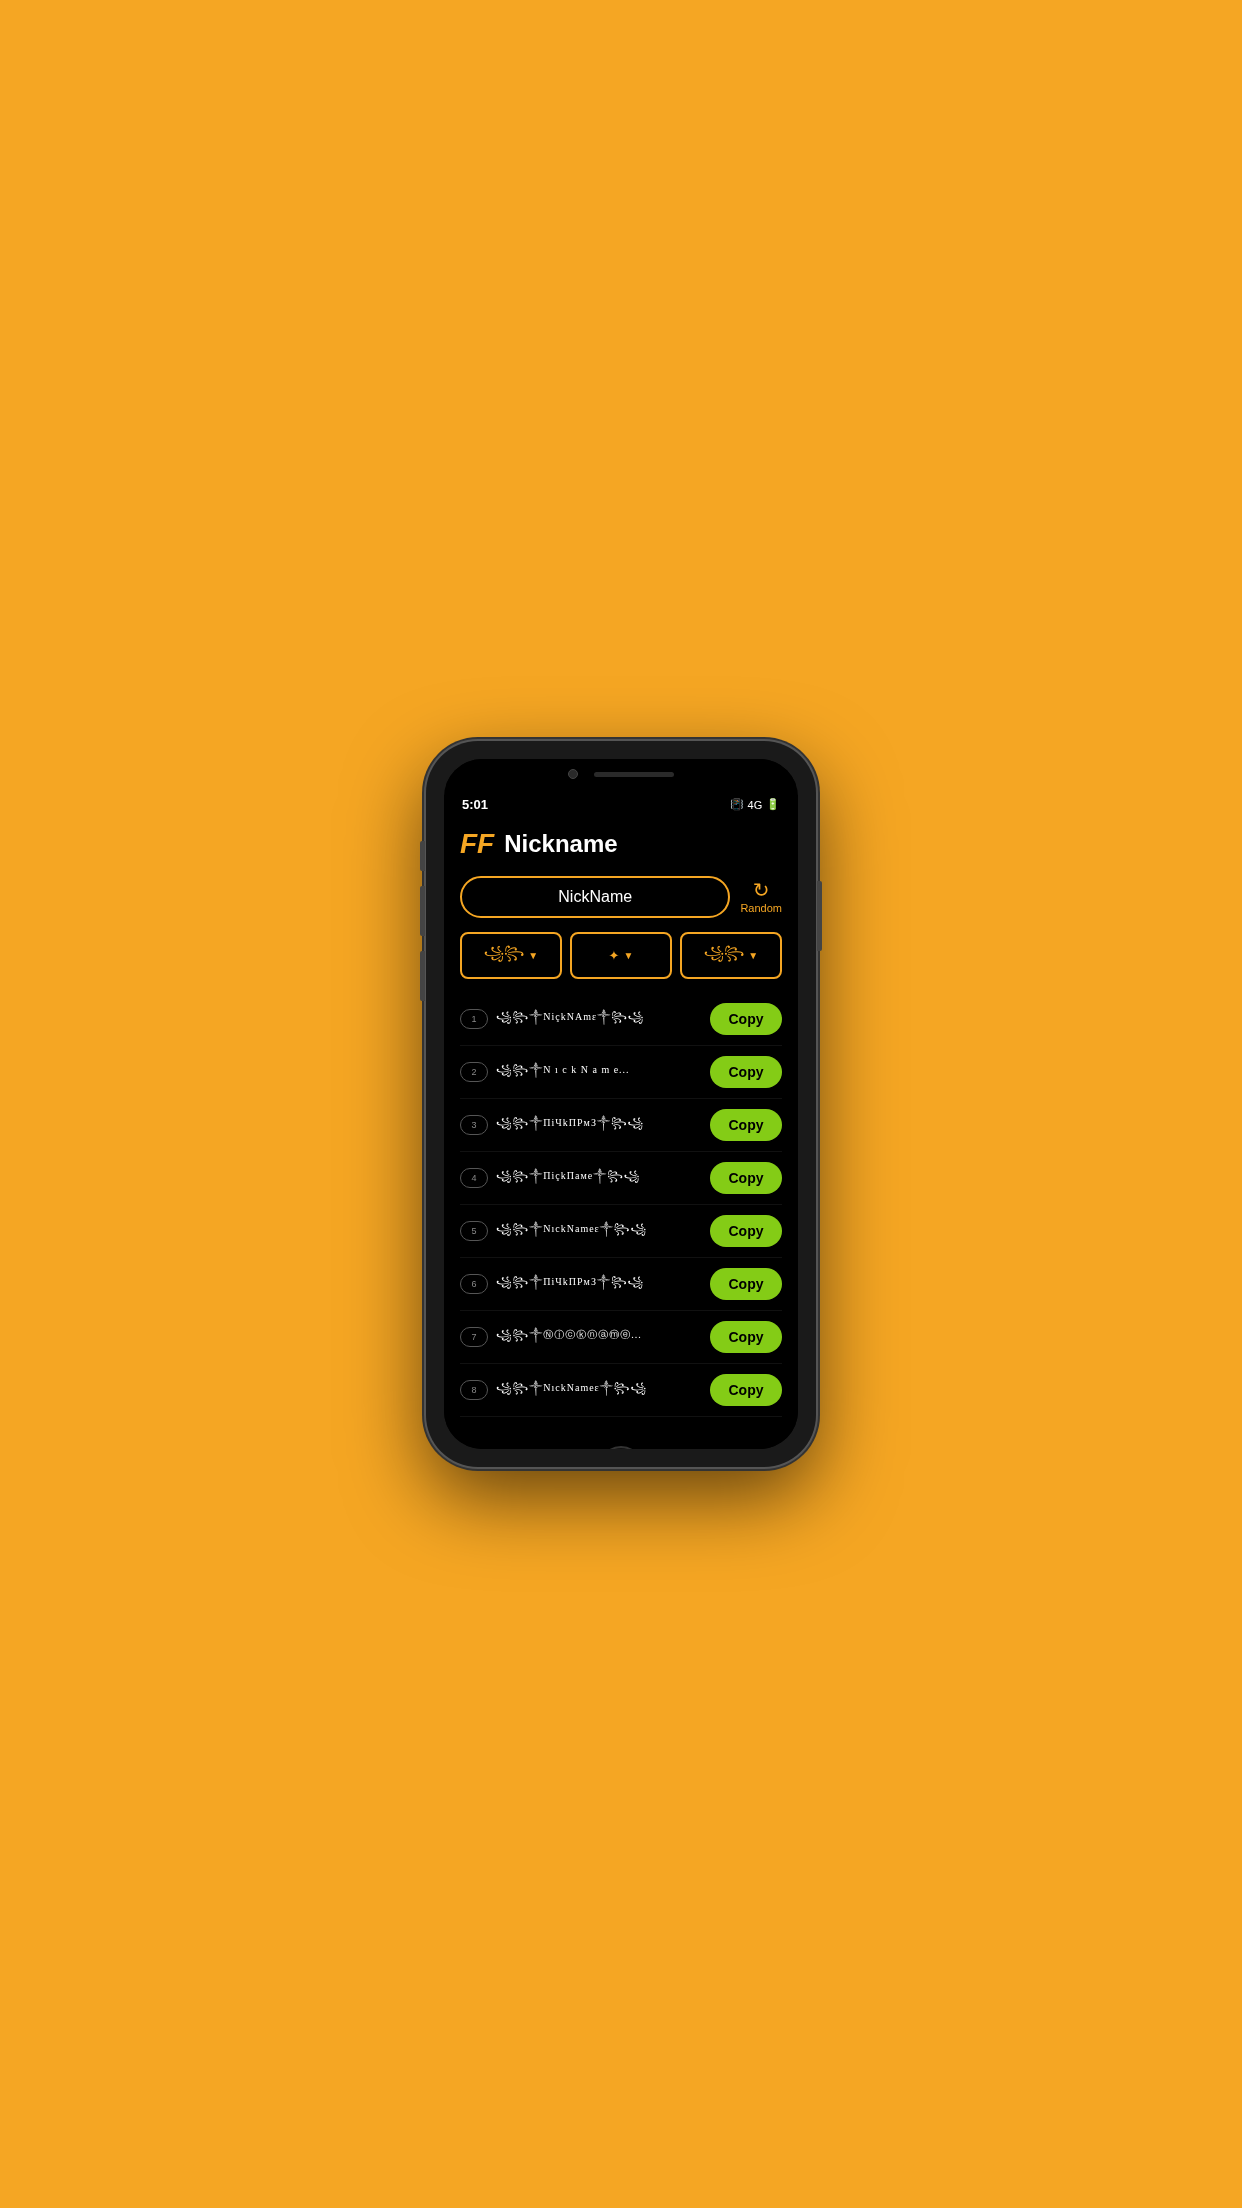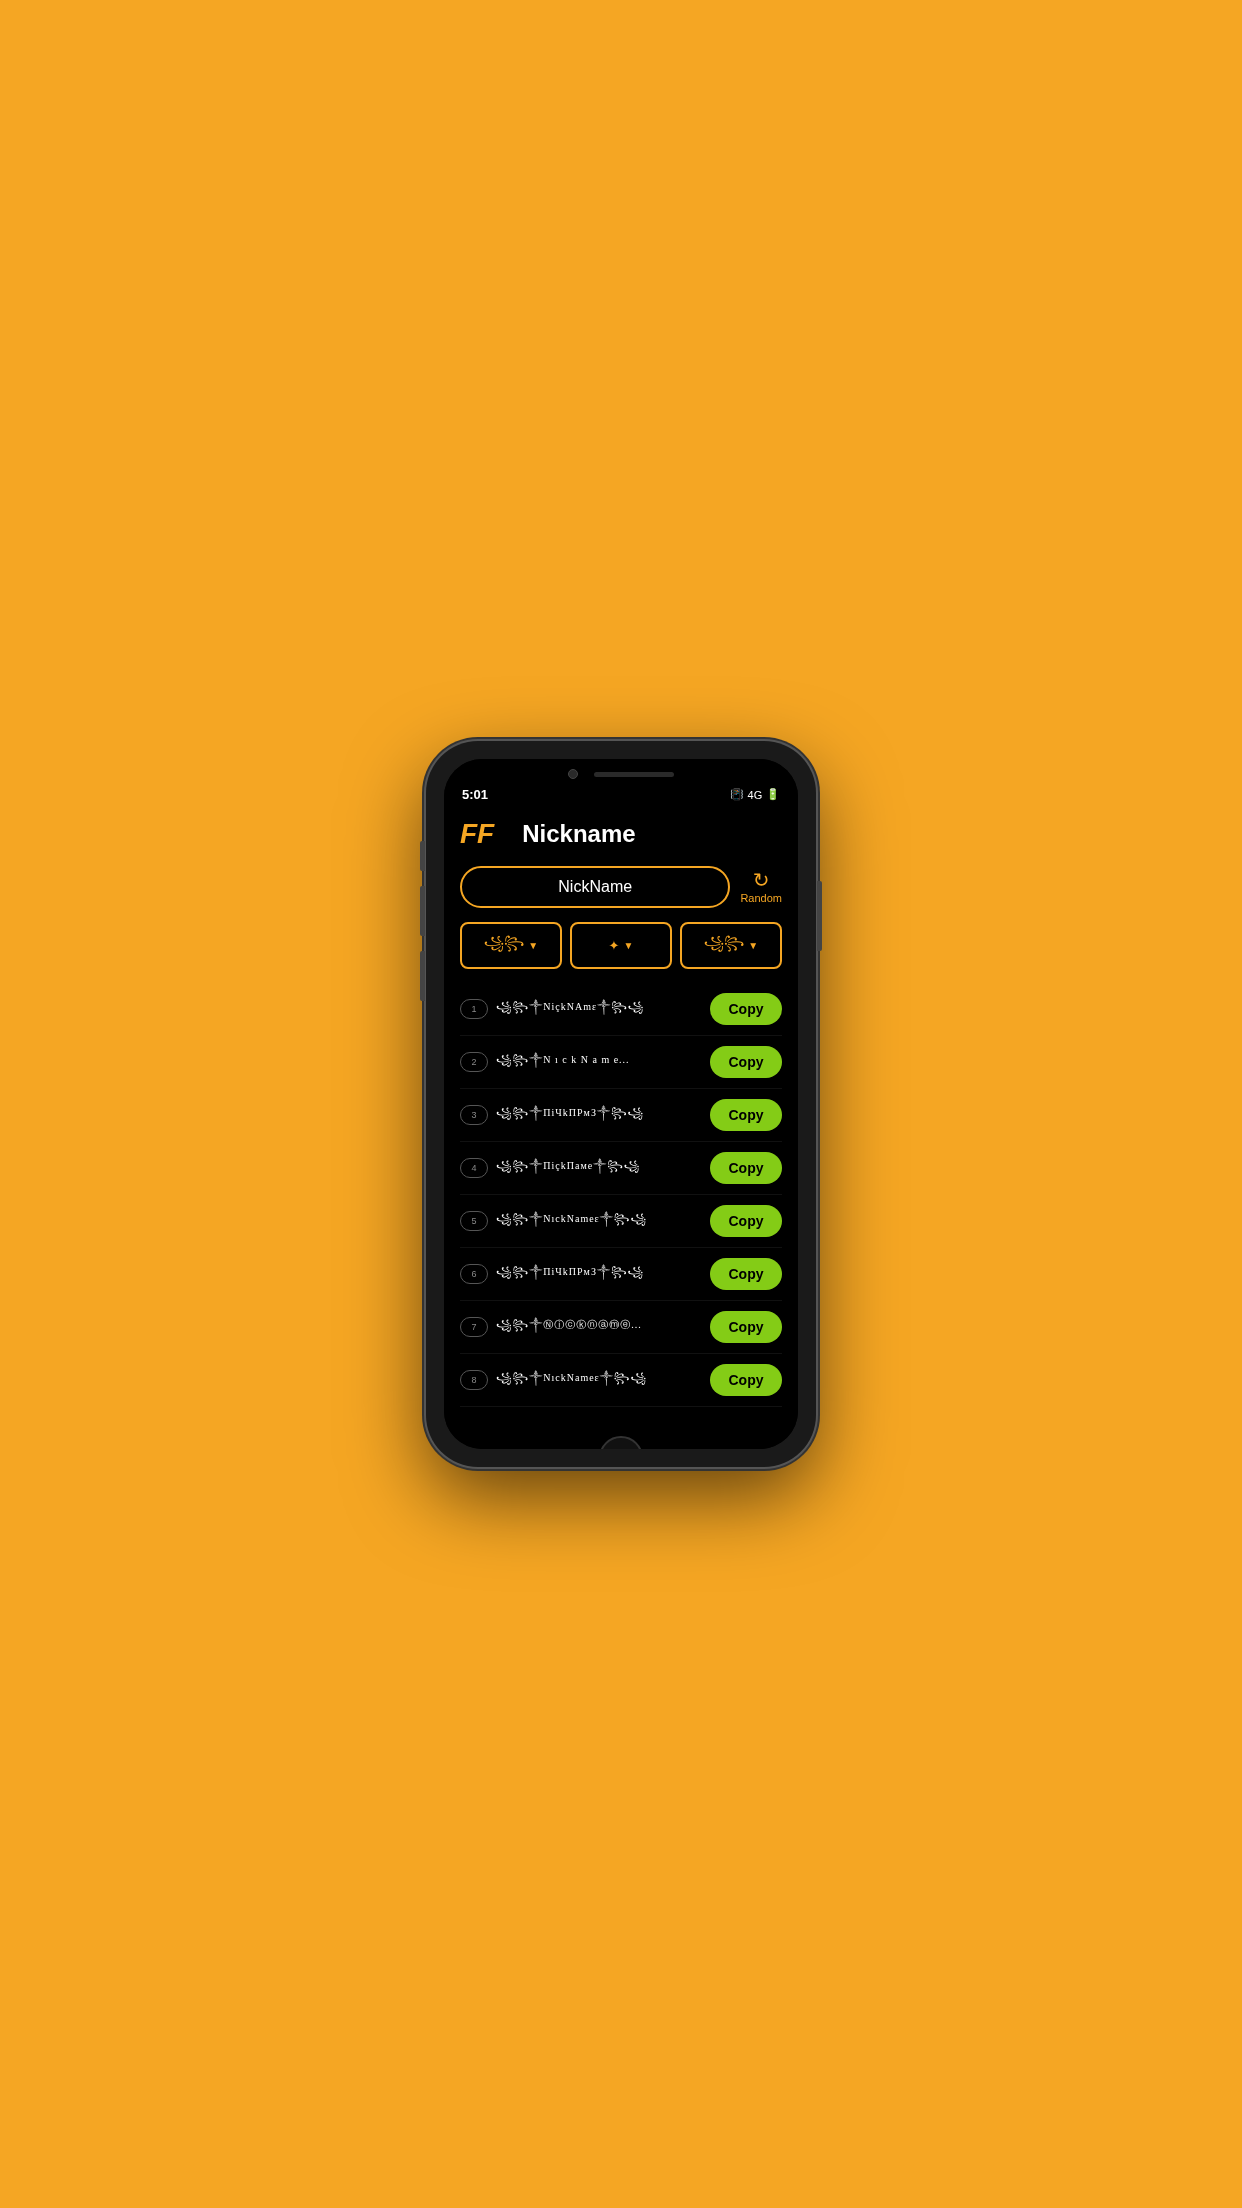--- a/index.html
+++ b/index.html
@@ -57,20 +57,21 @@
       border-radius: 3px;
     }
 
     
     .status-bar {
       background: #000;
       display: flex;
       justify-content: space-between;
       align-items: center;
       padding: 2px 18px 6px;
+      margin-top: 10px;
     }
     .status-time {
       color: #fff;
       font-size: 13px;
       font-weight: 600;
     }
     .status-icons {
       display: flex;
       align-items: center;
       gap: 4px;
@@ -83,21 +84,21 @@
       background: #000;
       height: calc(100% - 70px);
       overflow-y: auto;
       padding: 10px 16px 20px;
     }
 
     
     .app-title {
       display: flex;
       align-items: center;
-      gap: 28px;
+      gap: 10px;
       margin-bottom: 16px;
     }
     .title-ff {
       color: #F5A623;
       font-size: 28px;
       font-weight: 900;
       font-style: italic;
     }
     .title-nickname {
       color: #fff;

